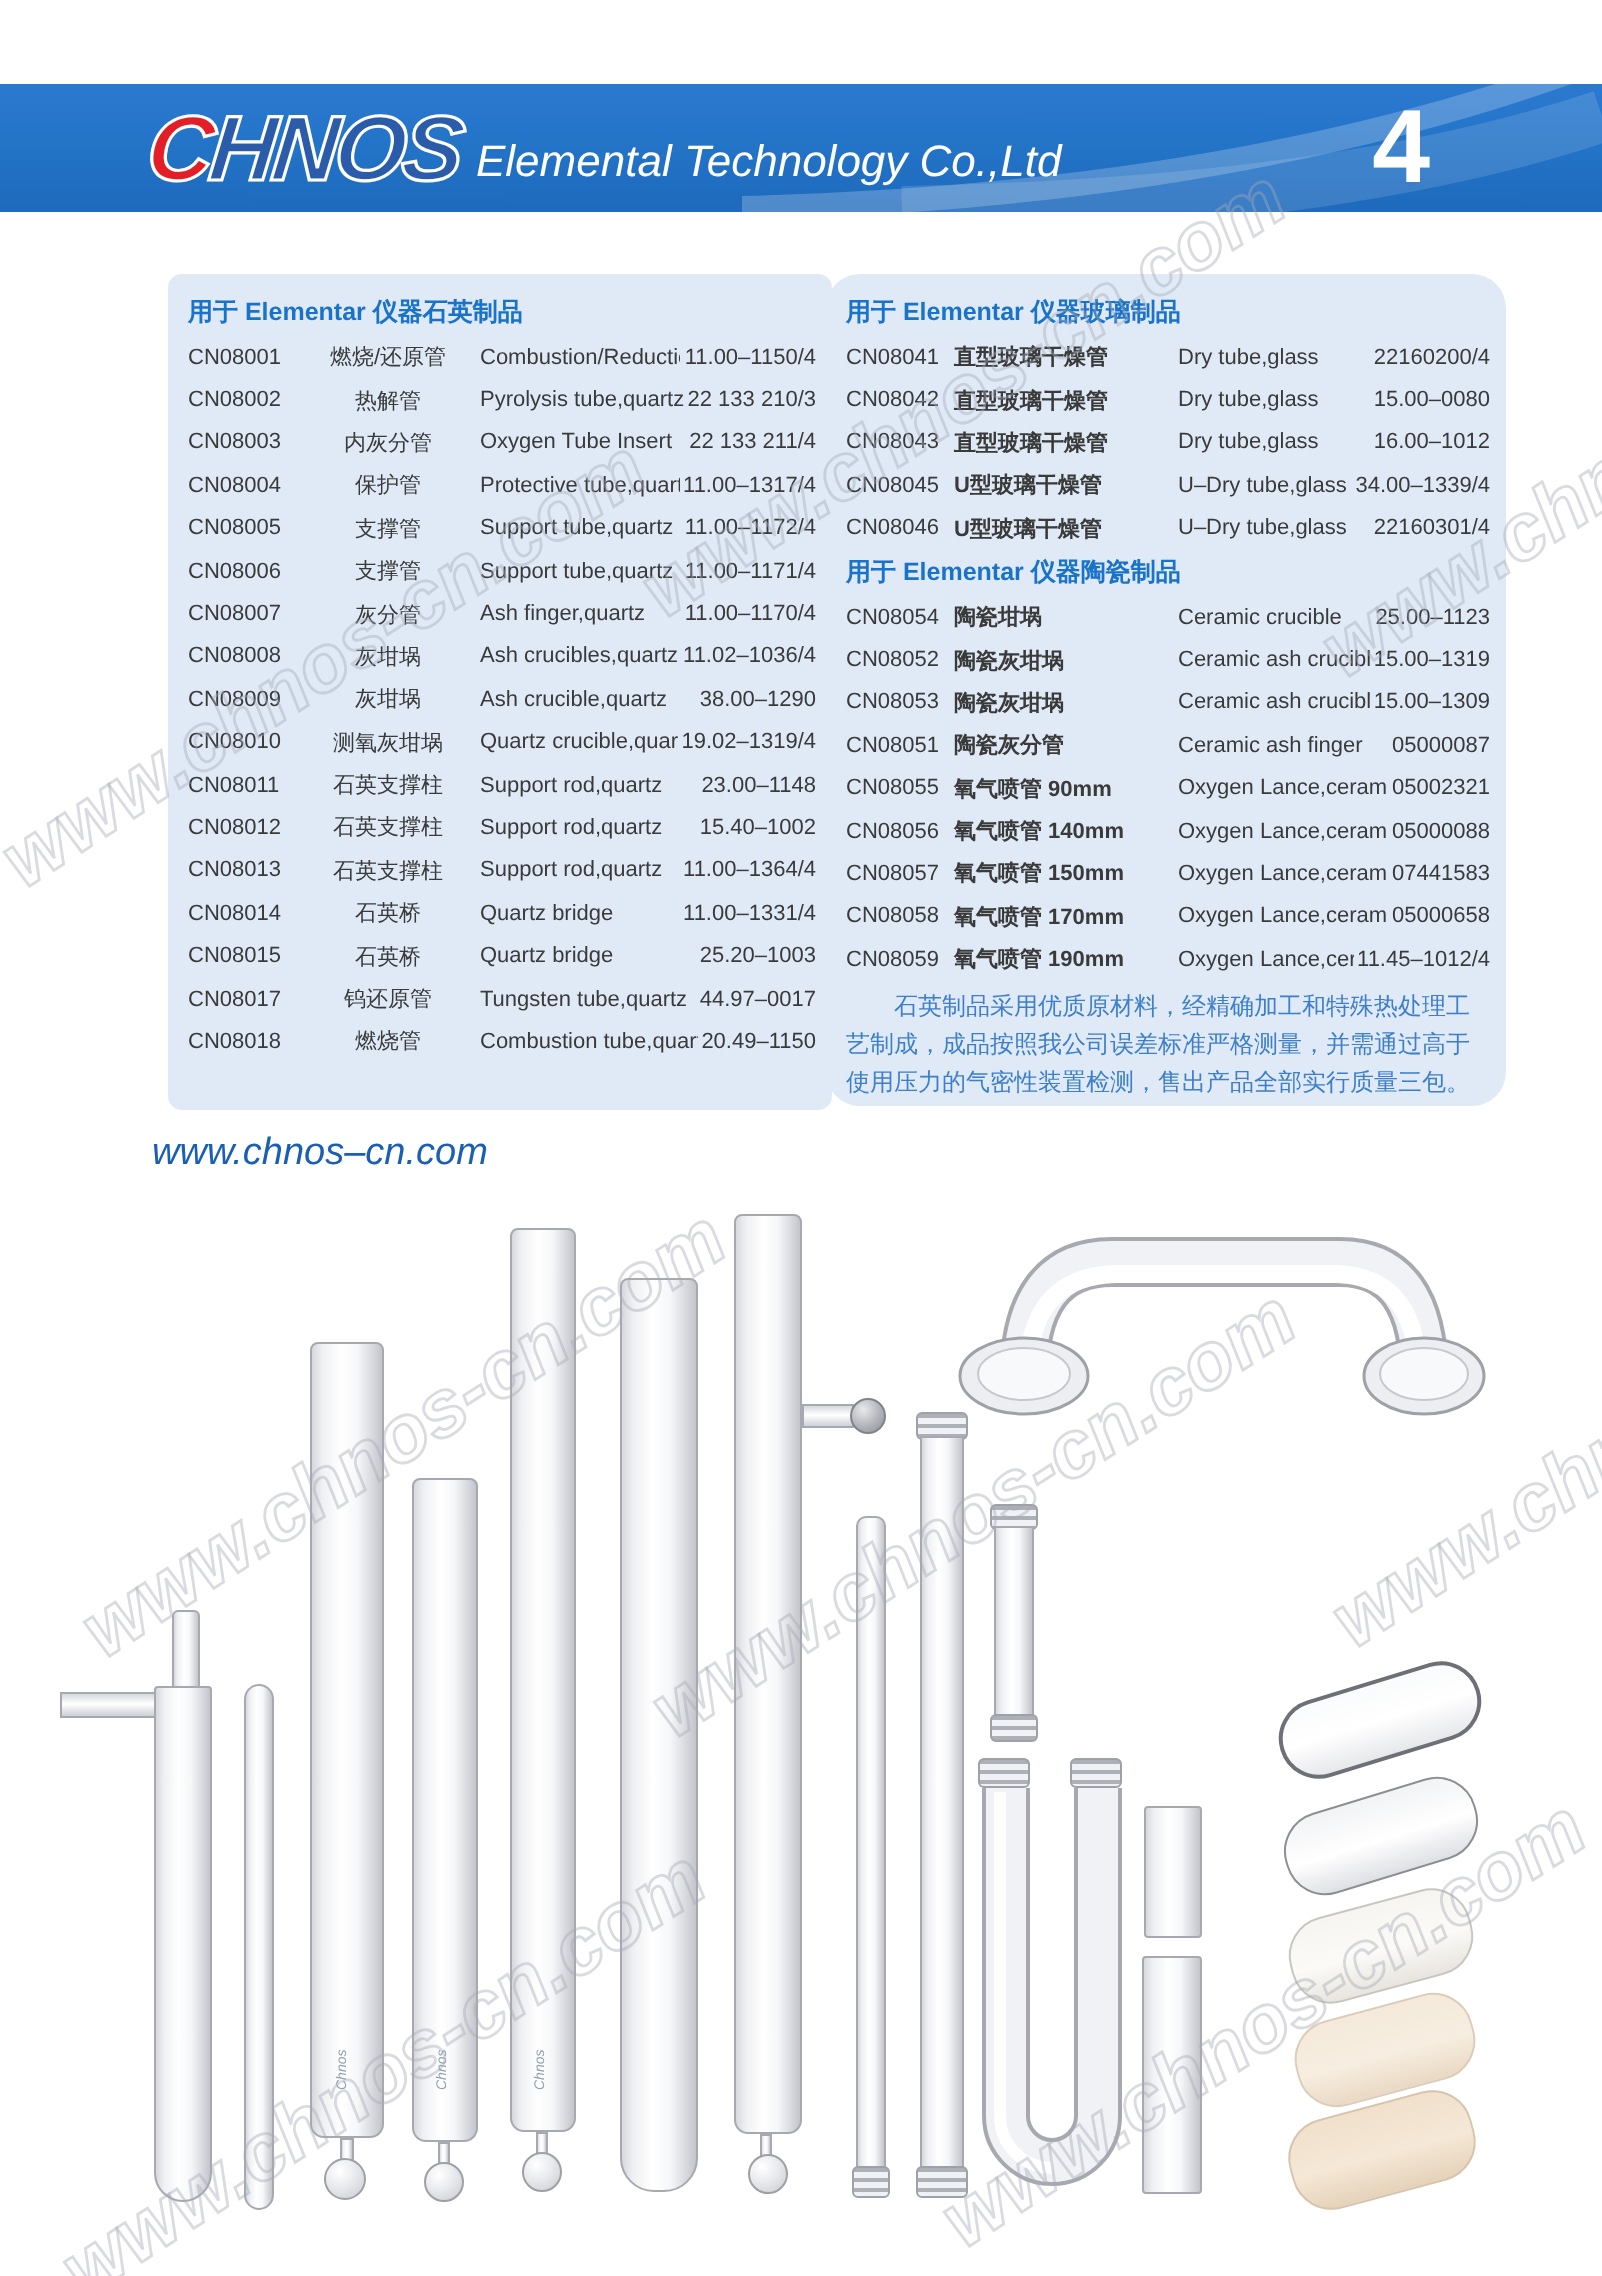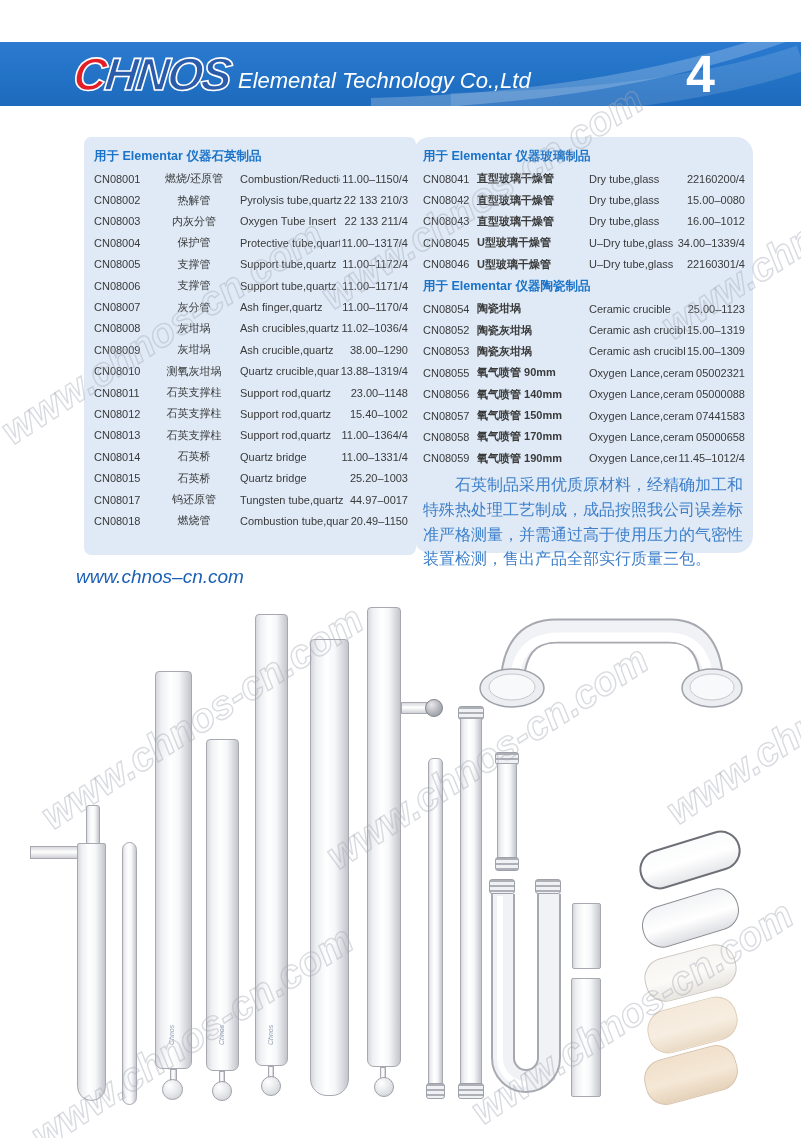--- a/index.html
+++ b/index.html
@@ -26,21 +26,21 @@
   .panel-r{left:413px;top:137px;width:340px;height:416px;border-radius:17px;}
   .ttitle{color:#1a73c9;font-weight:bold;font-size:12.5px;height:23px;line-height:23px;
           white-space:nowrap;}
   .trow{display:flex;align-items:center;height:21.4px;font-size:11px;color:#3a3a3a;
         white-space:nowrap;}
   .c-code{width:54px;flex:0 0 auto;}
   .panel-q .c-cn{width:92px;flex:0 0 auto;text-align:center;}
   .panel-r .c-cn{width:112px;flex:0 0 auto;font-weight:bold;}
   .c-en{flex:1 1 auto;overflow:hidden;}
   .c-part{flex:0 0 auto;text-align:right;margin-left:2px;}
-  .note{margin-top:4px;color:#3d7fca;font-size:16px;line-height:1.55;text-indent:2em;}
+  .note{margin-top:4px;color:#3d7fca;font-size:12px;line-height:1.55;text-indent:2em;}
 
   .site{position:absolute;left:76px;top:566px;color:#1b5fb5;font-weight:normal;
         font-style:italic;font-size:19px;}
 
   
   .wm{position:absolute;font-style:italic;font-weight:bold;font-size:40px;
       color:rgba(255,255,255,0);-webkit-text-stroke:1.4px rgba(165,170,180,.42);
       transform:rotate(-33deg);white-space:nowrap;pointer-events:none;z-index:5;}
 
   
@@ -136,21 +136,21 @@
         <span class="c-code">CN08009</span>
         <span class="c-cn">灰坩埚</span>
         <span class="c-en">Ash crucible,quartz</span>
         <span class="c-part">38.00–1290</span>
       </div>
 
       <div class="trow">
         <span class="c-code">CN08010</span>
         <span class="c-cn">测氧灰坩埚</span>
         <span class="c-en">Quartz crucible,quartz</span>
-        <span class="c-part">13.88–1319/4</span>
+        <span class="c-part">19.02–1319/4</span>
       </div>
 
       <div class="trow">
         <span class="c-code">CN08011</span>
         <span class="c-cn">石英支撑柱</span>
         <span class="c-en">Support rod,quartz</span>
         <span class="c-part">23.00–1148</span>
       </div>
 
       <div class="trow">
@@ -253,20 +253,26 @@
           <span class="c-part">15.00–1319</span>
         </div>
 
         <div class="trow">
           <span class="c-code">CN08053</span>
           <span class="c-cn">陶瓷灰坩埚</span>
           <span class="c-en">Ceramic ash crucible</span>
           <span class="c-part">15.00–1309</span>
         </div>
 
+        <div class="trow">
+          <span class="c-code">CN08051</span>
+          <span class="c-cn">陶瓷灰分管</span>
+          <span class="c-en">Ceramic ash finger</span>
+          <span class="c-part">05000087</span>
+        </div>
 
         <div class="trow">
           <span class="c-code">CN08055</span>
           <span class="c-cn">氧气喷管 90mm</span>
           <span class="c-en">Oxygen Lance,ceramic</span>
           <span class="c-part">05002321</span>
         </div>
 
         <div class="trow">
           <span class="c-code">CN08056</span>

